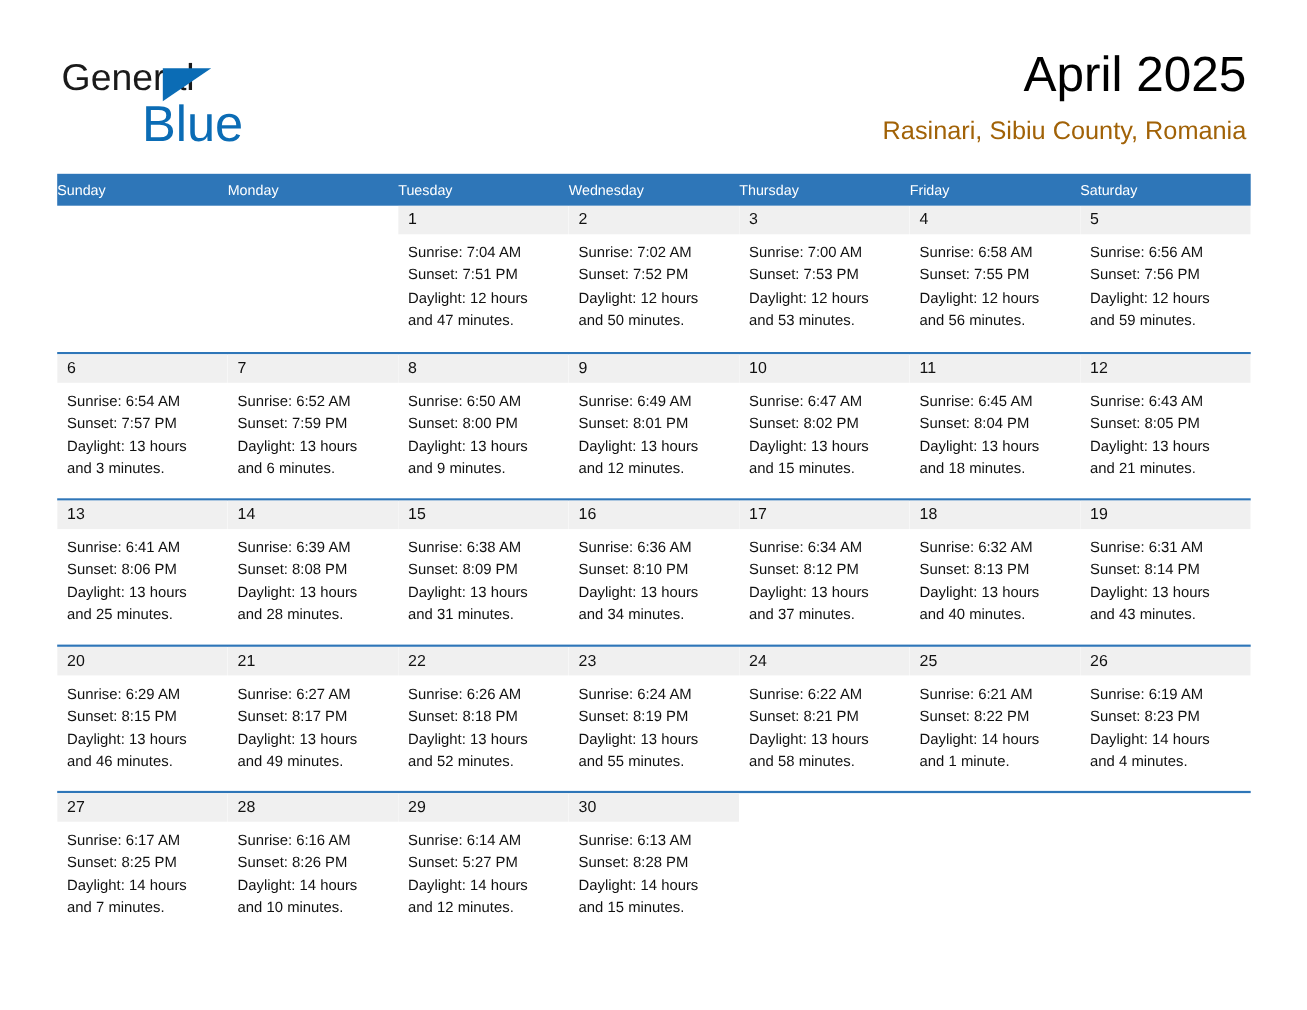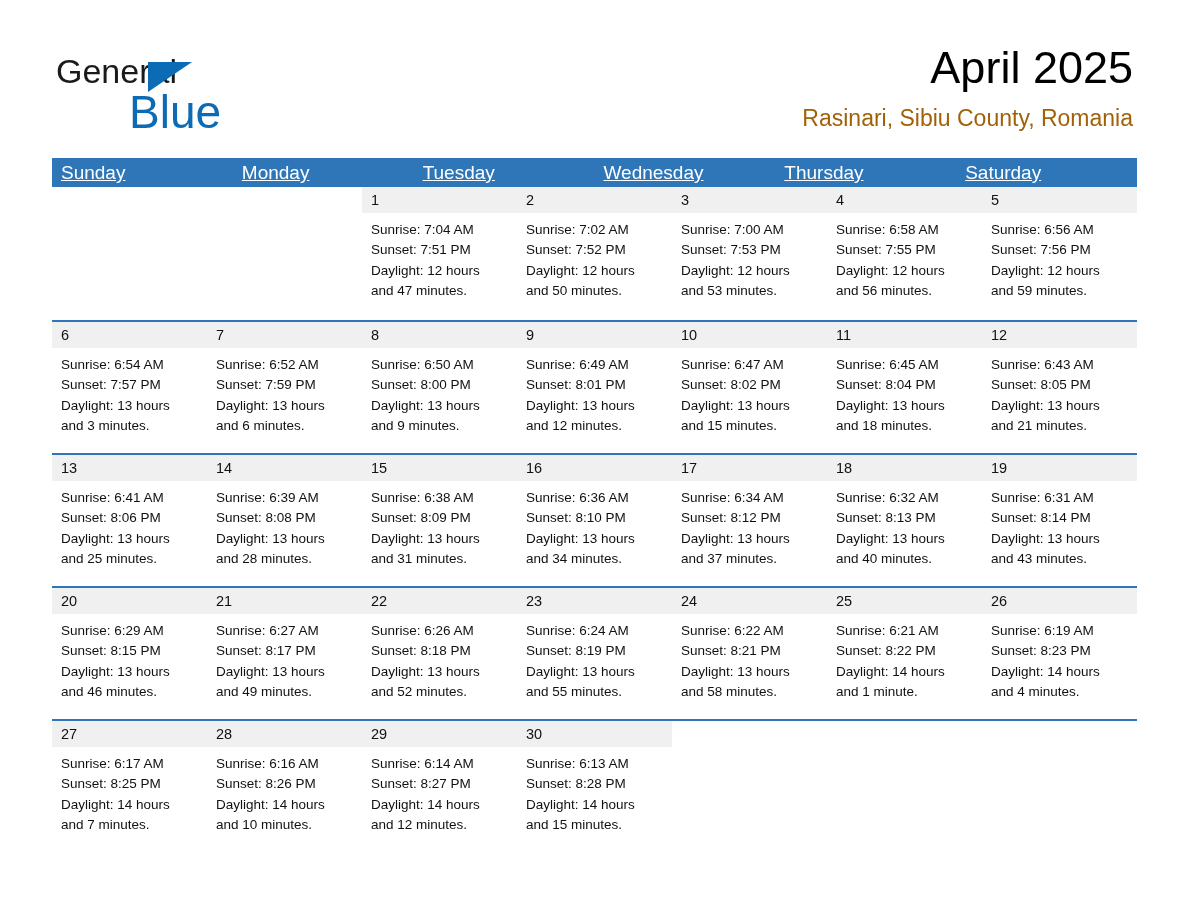--- a/index.html
+++ b/index.html
@@ -99,26 +99,24 @@
 
   .weekdays {
     display: flex;
     width: 100%;
     background: #2e76b8;
     height: 29px;
   }
   .weekday {
     flex: 1 1 0;
     color: #ffffff;
-    font-size: 19px;
+    font-size: 13px;
     line-height: 29px;
-    padding-left: 9px;
     box-sizing: border-box;
     white-space: nowrap;
-    text-decoration: underline;
   }
 
   .week {
     display: flex;
     width: 100%;
     border-top: 2px solid #2e76b8;
     height: 133px;
     box-sizing: border-box;
   }
   .week:first-of-type {
@@ -178,20 +176,21 @@
   </div>
 
   <div class="calendar">
 
     <div class="weekdays">
       <div class="weekday">Sunday</div>
       <div class="weekday">Monday</div>
       <div class="weekday">Tuesday</div>
       <div class="weekday">Wednesday</div>
       <div class="weekday">Thursday</div>
+      <div class="weekday">Friday</div>
       <div class="weekday">Saturday</div>
     </div>
 
     <div id="weeks-host">
         <div class="week">
           <div class="day blank">
             <div class="day-num-band"><span class="day-num"></span></div>
           </div>
           <div class="day blank">
             <div class="day-num-band"><span class="day-num"></span></div>
@@ -453,21 +452,21 @@
               <div>Sunrise: 6:16 AM</div>
               <div>Sunset: 8:26 PM</div>
               <div>Daylight: 14 hours</div>
               <div>and 10 minutes.</div>
             </div>
           </div>
           <div class="day">
             <div class="day-num-band"><span class="day-num">29</span></div>
             <div class="day-info">
               <div>Sunrise: 6:14 AM</div>
-              <div>Sunset: 8:27 PM</div>
+              <div>Sunset: 5:27 PM</div>
               <div>Daylight: 14 hours</div>
               <div>and 12 minutes.</div>
             </div>
           </div>
           <div class="day">
             <div class="day-num-band"><span class="day-num">30</span></div>
             <div class="day-info">
               <div>Sunrise: 6:13 AM</div>
               <div>Sunset: 8:28 PM</div>
               <div>Daylight: 14 hours</div>

